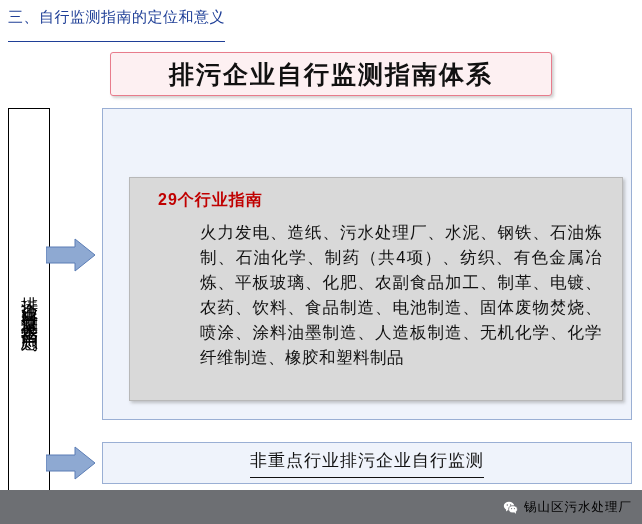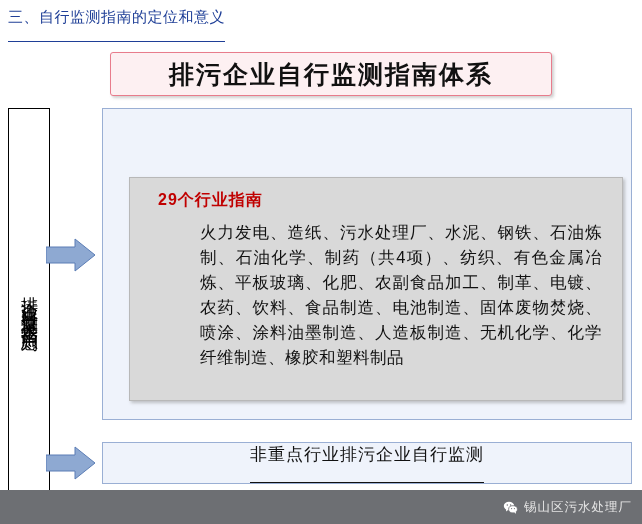--- a/index.html
+++ b/index.html
@@ -148,21 +148,21 @@
     border: 1px solid #9aafd4;
     display: flex;
     align-items: center;
     justify-content: center;
   }
   #non-key-bar .txt {
     font-size: 17px;
     color: #111111;
     letter-spacing: 1px;
     border-bottom: 1px solid #111111;
-    padding-bottom: 16px;
+    padding-bottom: 5px;
   }
 
   
   #footer {
     position: absolute;
     left: 0;
     bottom: 0;
     width: 642px;
     height: 34px;
     background: #6d6f73;
@@ -175,21 +175,21 @@
   #footer .wm-icon {
     width: 15px;
     height: 15px;
     margin-right: 6px;
     display: inline-flex;
     align-items: center;
     justify-content: center;
   }
   #footer .wm-text {
     font-size: 12.5px;
-    color: #e5e5e5;
+    color: #000000;
     letter-spacing: 1px;
   }
 </style>
 </head>
 <body>
 
 <div id="section-heading">三、自行监测指南的定位和意义</div>
 
 <div id="title-banner">
   <span class="txt">排污企业自行监测指南体系</span>

